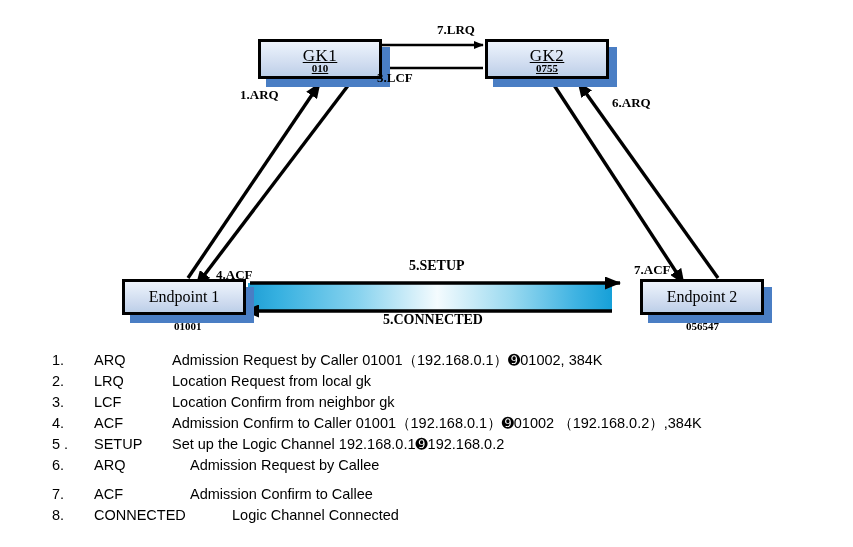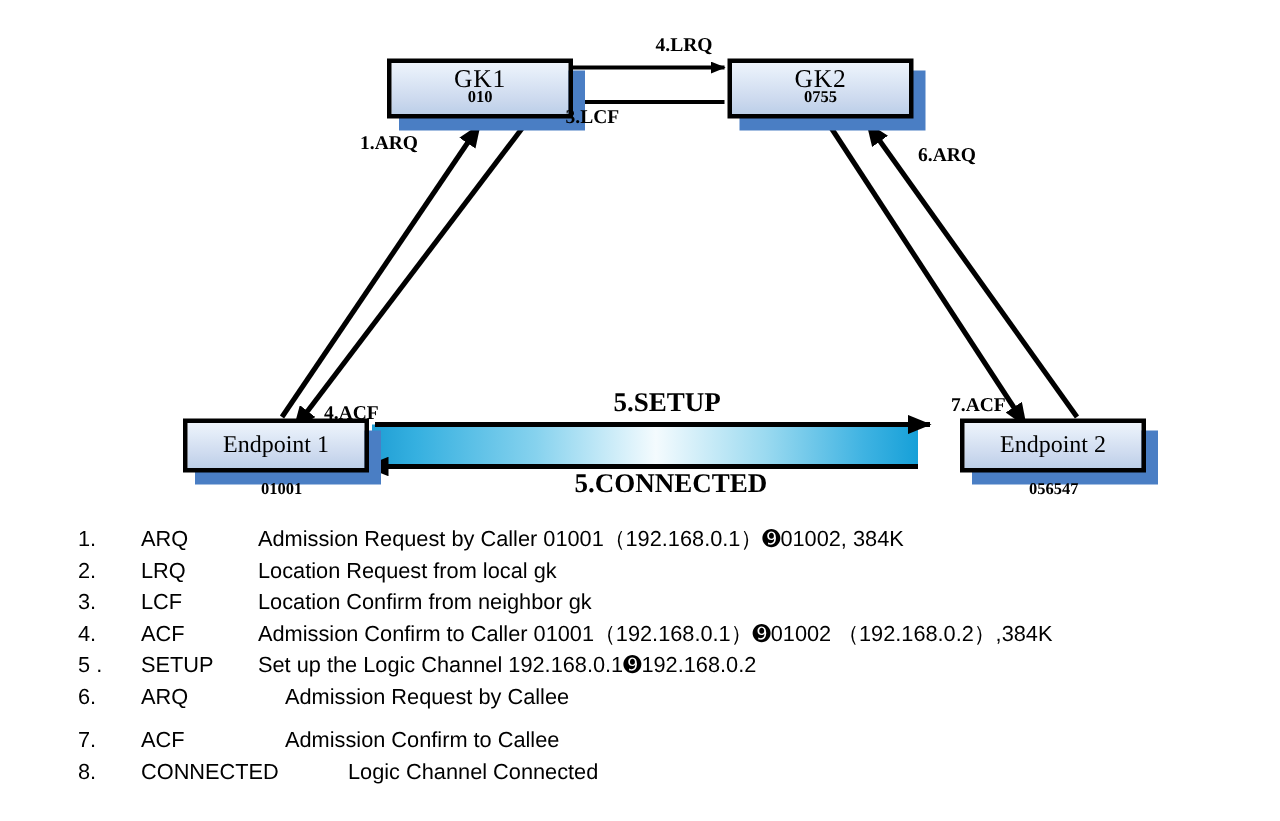--- a/index.html
+++ b/index.html
@@ -45,21 +45,21 @@
     border: 3px solid #000000;
     box-sizing: border-box;
     background: linear-gradient(to bottom, #eef3fb 0%, #e3ecf8 22%, #ccd9ee 72%, #bccfe8 100%);
     display: flex;
     flex-direction: column;
     align-items: center;
     justify-content: center;
   }
 
   .gk-box { width: 124px; height: 40px; }
-  .gk-box .face { justify-content: flex-start; padding-top: 2px; }
+  .gk-box .face { justify-content: center; padding-top: 2px; text-decoration: underline; }
   .gk-title {
     font-family: "Liberation Serif", serif;
     font-size: 17px;
     line-height: 18px;
     letter-spacing: 0.5px;
     color: #000;
   }
   .gk-sub {
     font-family: "Liberation Serif", serif;
     font-size: 11px;
@@ -88,21 +88,21 @@
   
   .edge-label {
     position: absolute;
     font-family: "Liberation Serif", serif;
     font-size: 13px;
     font-weight: bold;
     white-space: nowrap;
     color: #000;
   }
   .edge-label.big {
-    font-size: 18px;
+    font-size: 14px;
   }
 
   
   #legend {
     position: absolute;
     left: 52px;
     top: 350px;
     width: 790px;
   }
   .legend-row {
@@ -195,21 +195,21 @@
 <div class="node ep-box" style="left:640px; top:279px;">
   <div class="shadow"></div>
   <div class="face">
     <div class="ep-title">Endpoint 2</div>
   </div>
 </div>
 <div class="ep-caption" style="left:667px; top:320px;">056547</div>
 
 <div class="edge-label" style="left:240px; top:87px;">1.ARQ</div>
 
-<div class="edge-label" style="left:437px; top:22px;">4.LRQ</div>
+<div class="edge-label" style="left:437px; top:22px;">7.LRQ</div>
 
 <div class="edge-label" style="left:377px; top:70px;">3.LCF</div>
 
 <div class="edge-label" style="left:216px; top:267px;">4.ACF</div>
 
 <div class="edge-label big" style="left:409px; top:258px;">5.SETUP</div>
 
 <div class="edge-label" style="left:612px; top:95px;">6.ARQ</div>
 
 <div class="edge-label" style="left:634px; top:262px;">7.ACF</div>

